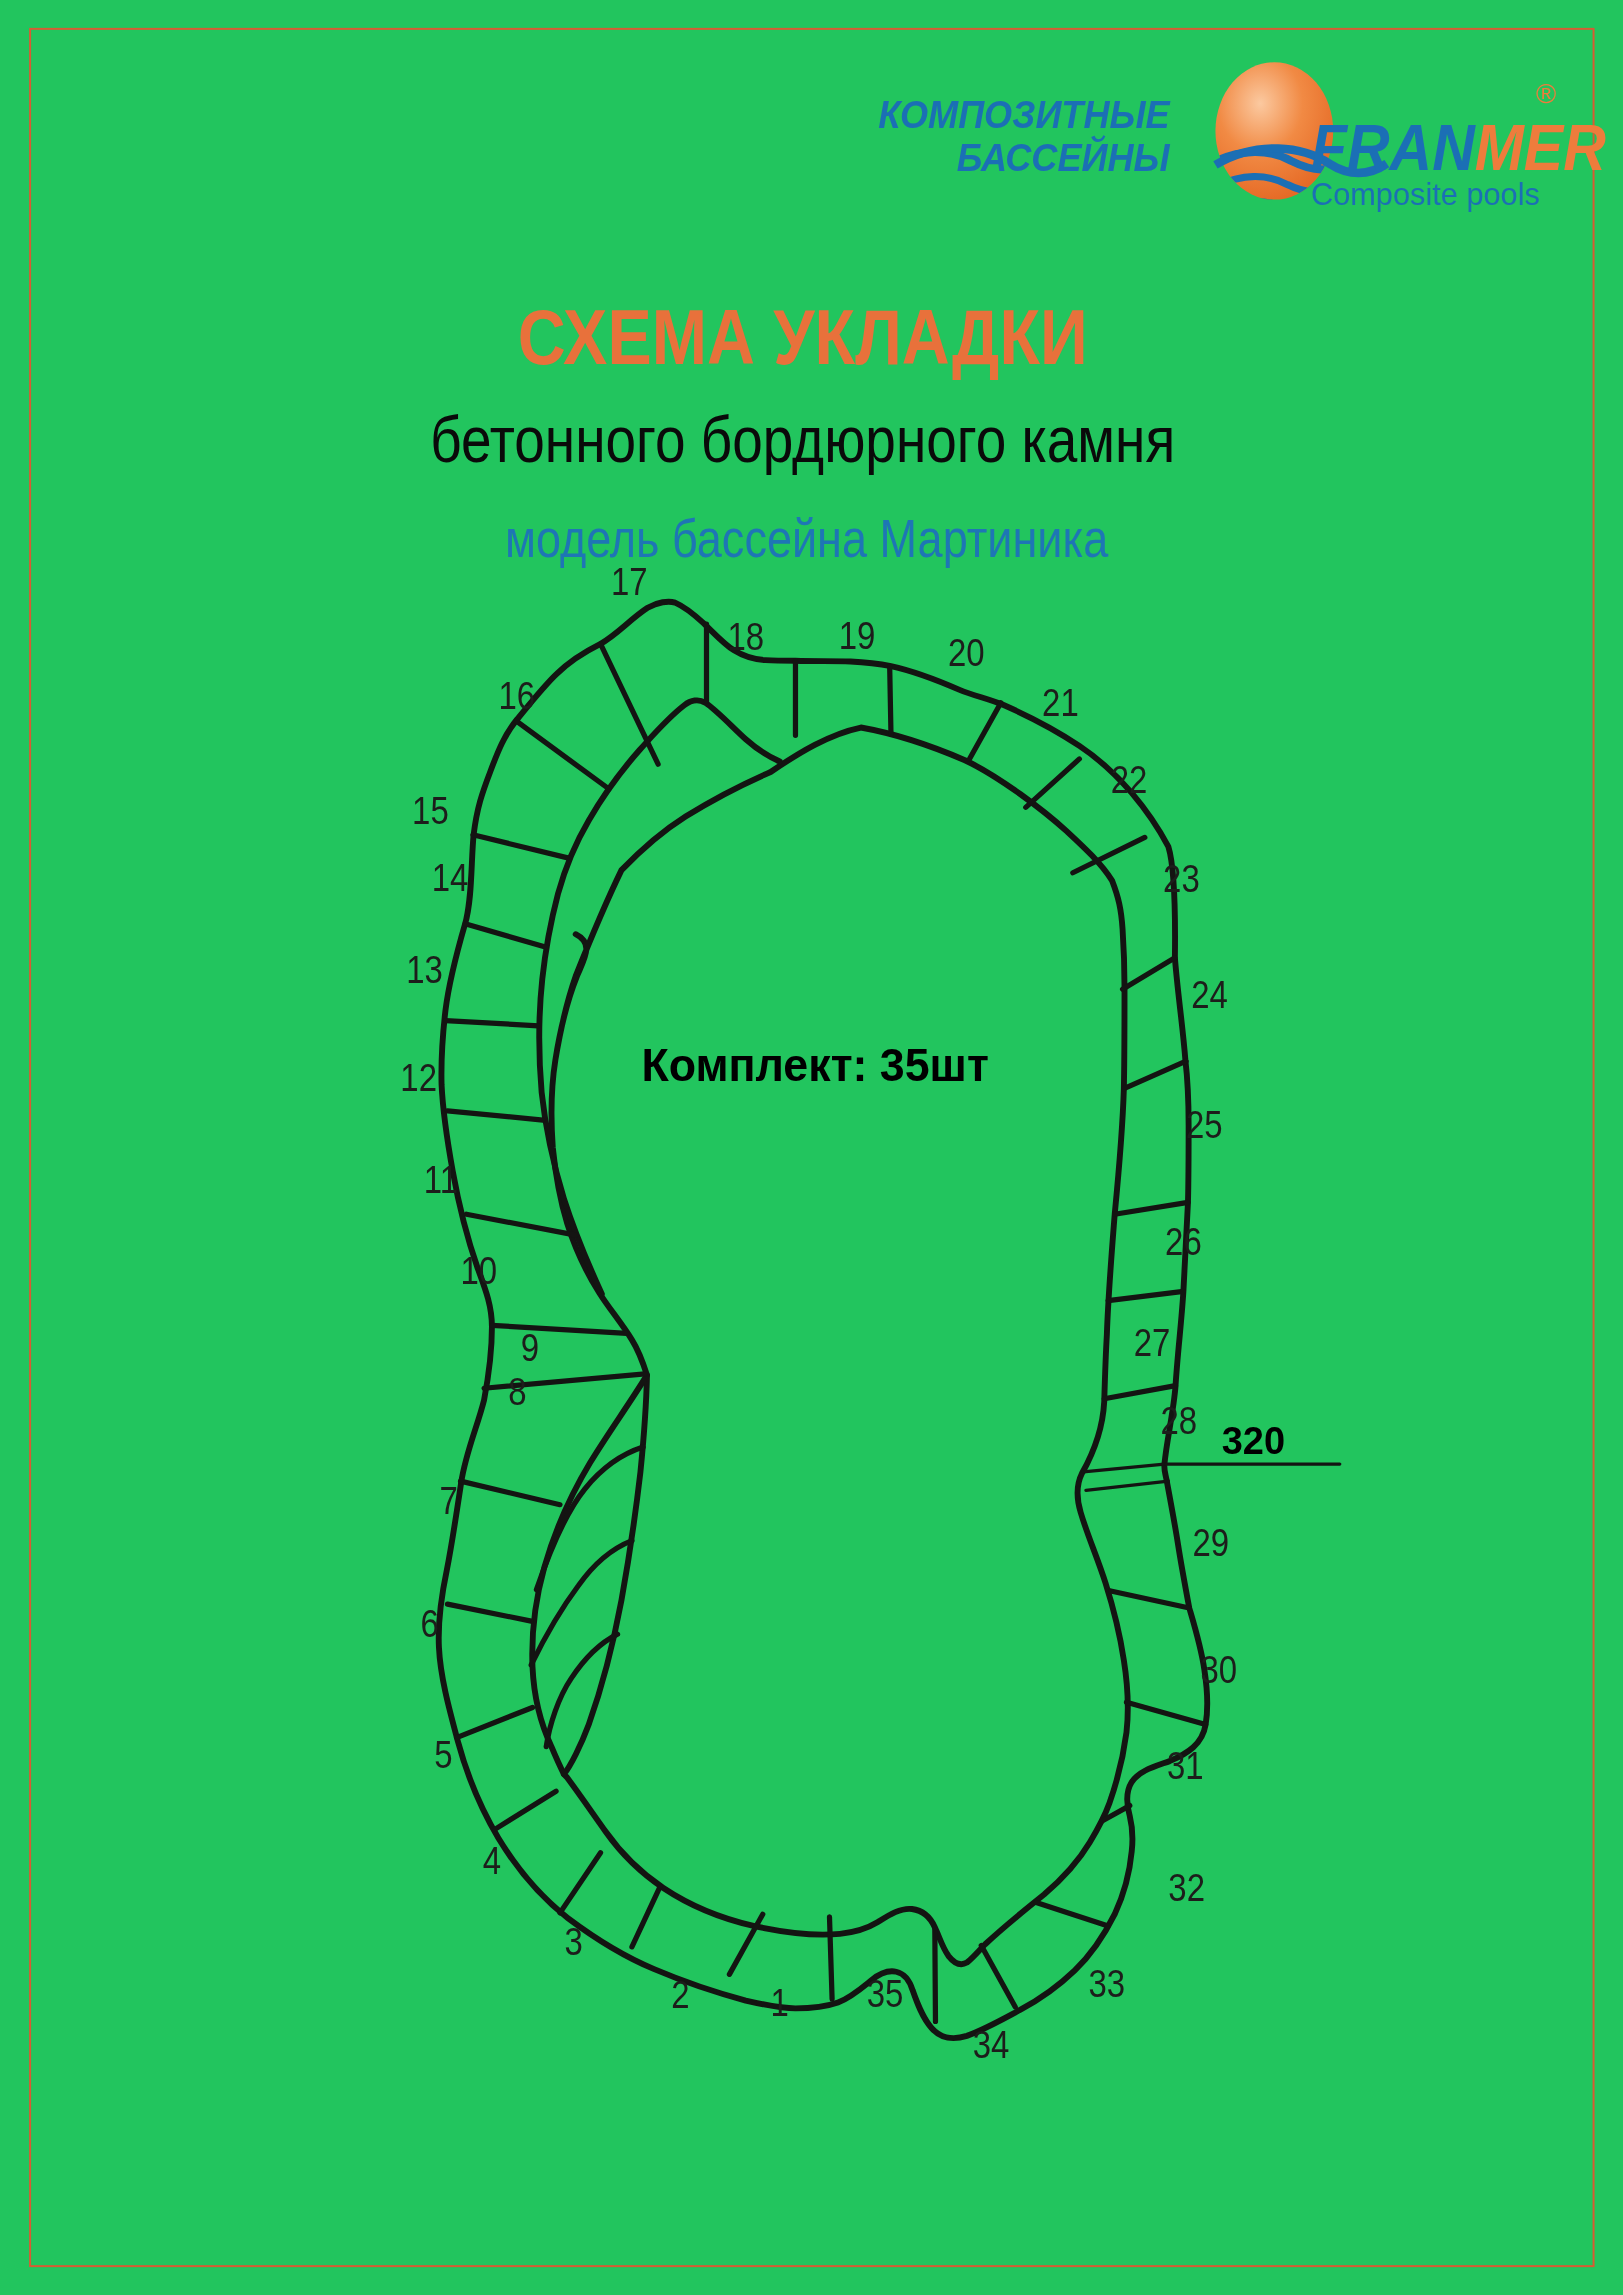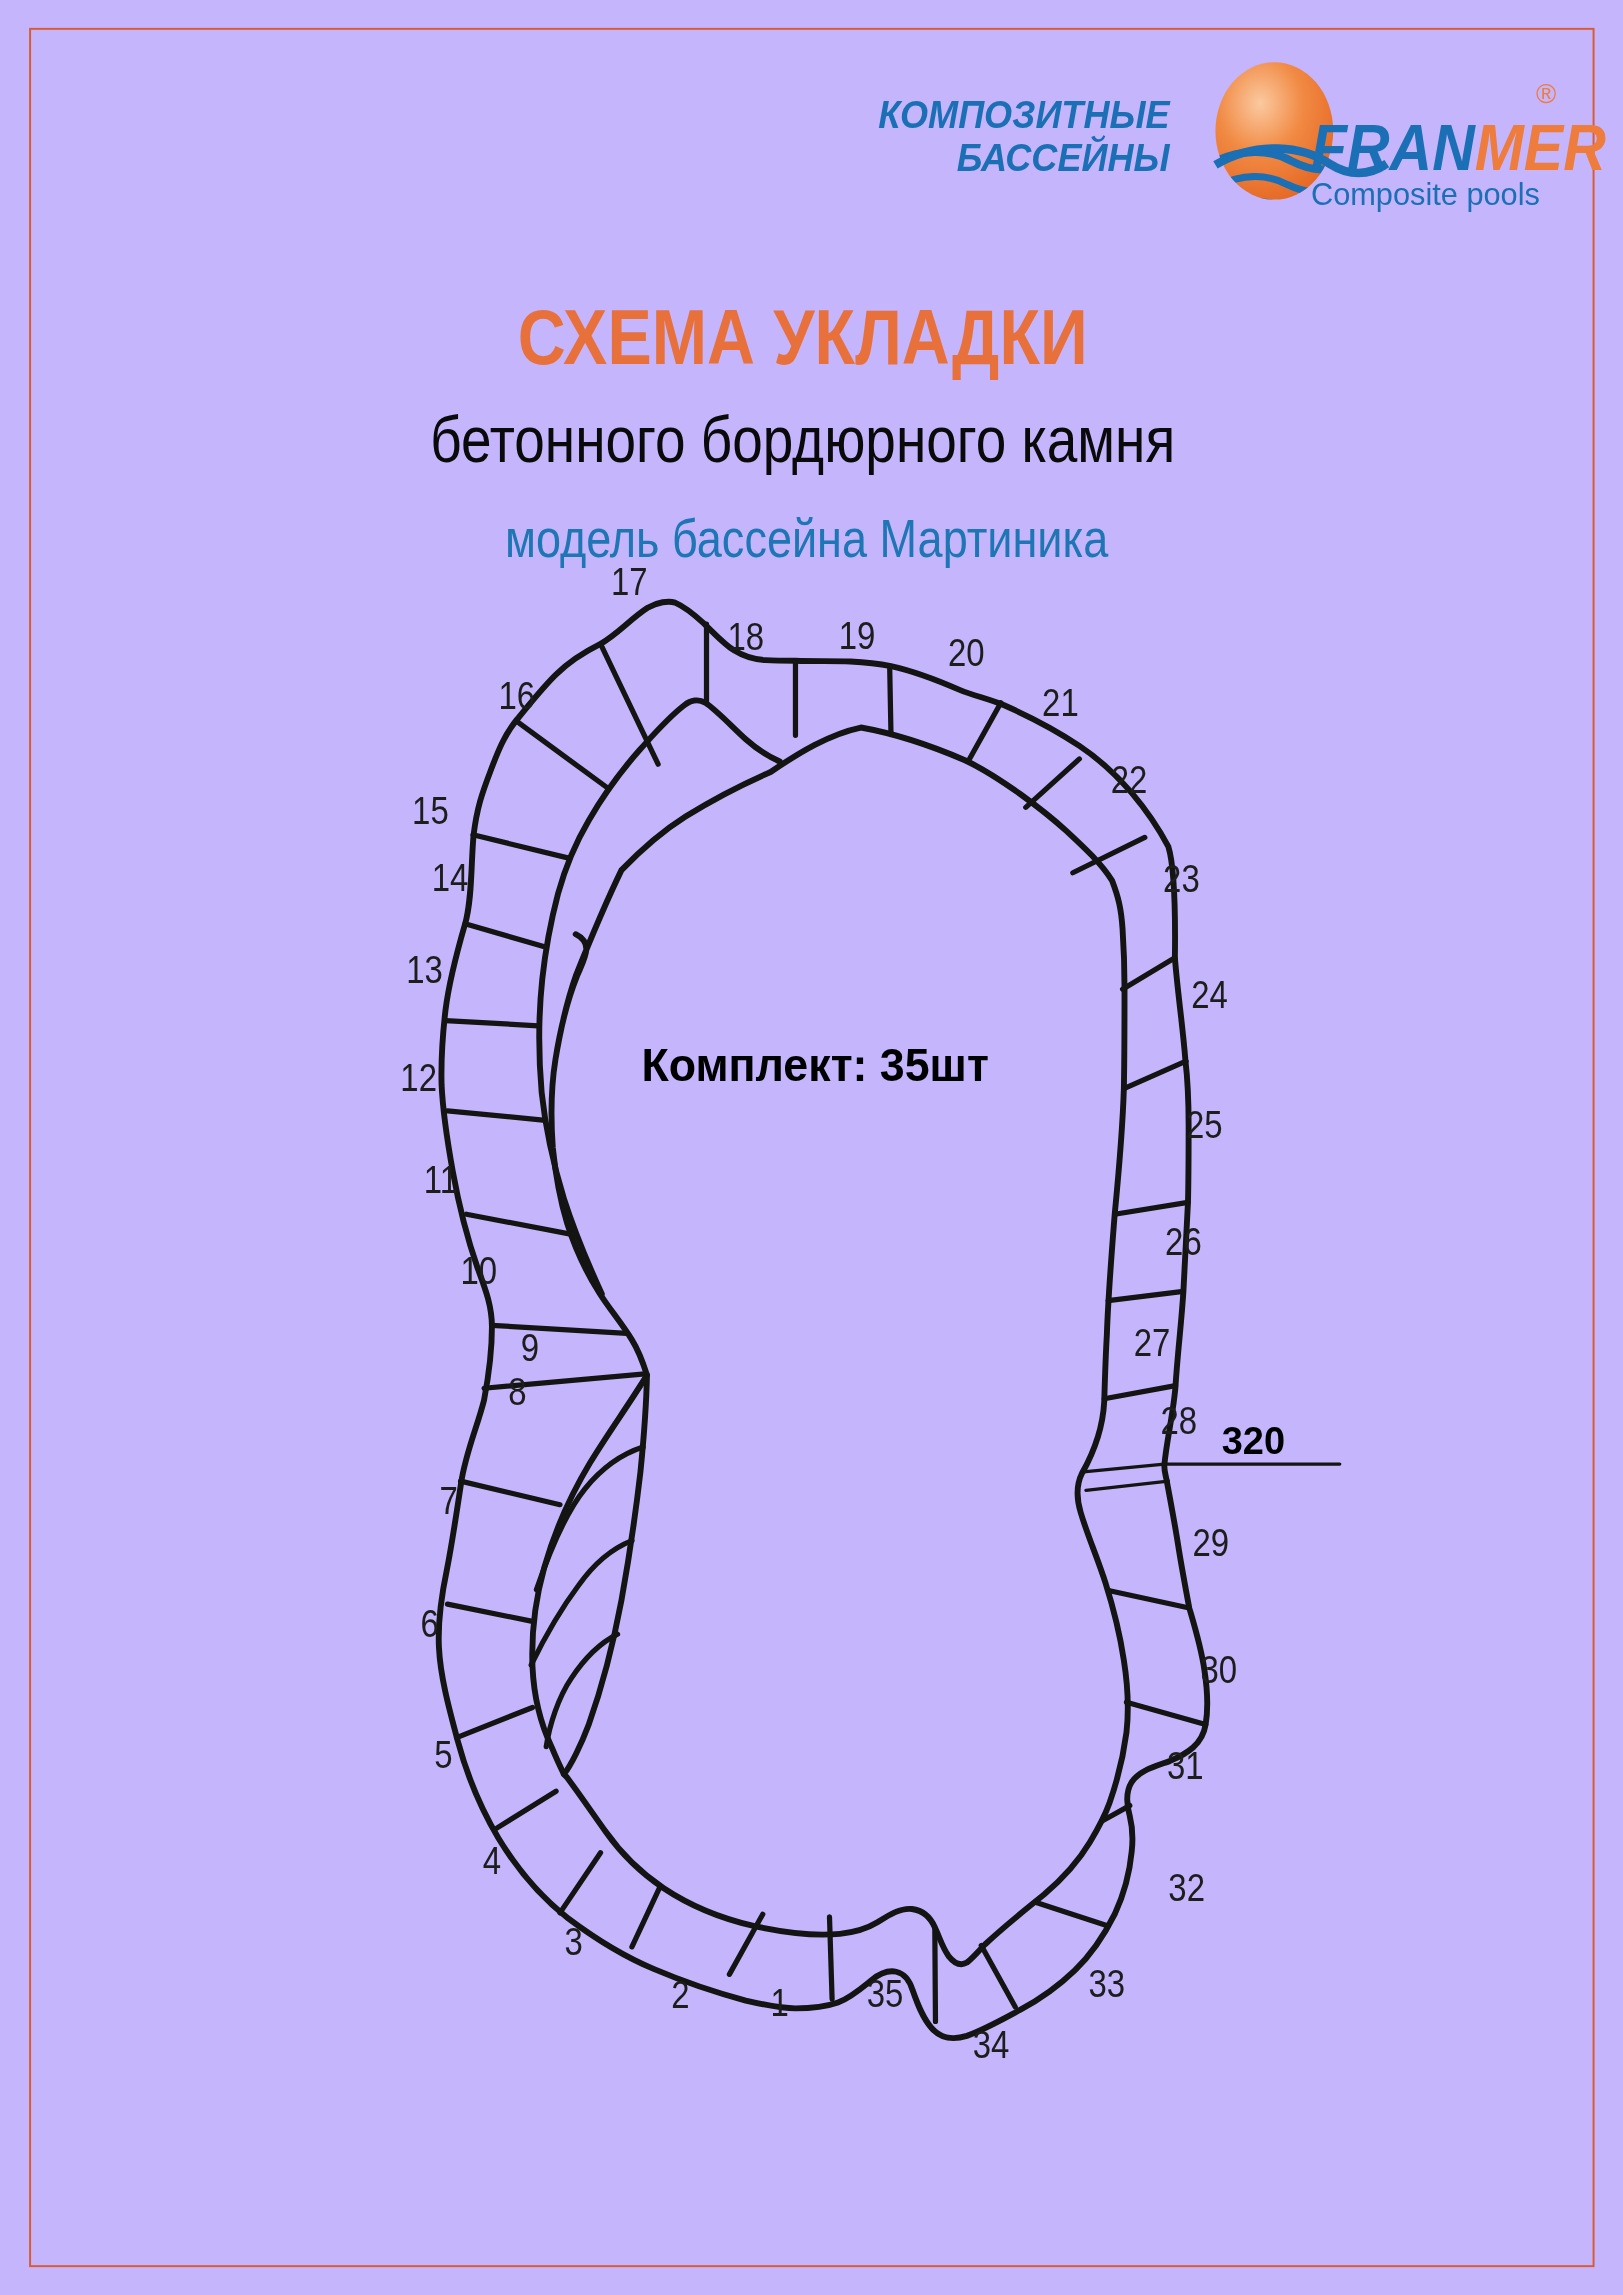--- a/index.html
+++ b/index.html
@@ -1,16 +1,16 @@
 <!DOCTYPE html>
 <html style="font-size:10.5px"><head>
 <meta charset="utf-8">
 <style>
   html,body{margin:0;padding:0;background:#ffffff;}
-  .page{position:relative;width:1623px;height:2295px;background:#c4b5fd;overflow:hidden;
+  .page{position:relative;width:1623px;height:2295px;background:#22c55e;overflow:hidden;
         font-family:"Liberation Sans", sans-serif;}
   .canvas{position:absolute;left:0;top:0;}
   .stone-num{font-family:"Liberation Sans", sans-serif;font-size:60px;fill:#1d1d1b;}
   .outline{fill:none;stroke:#141412;stroke-width:9;stroke-linejoin:round;stroke-linecap:round;}
   .joint{fill:none;stroke:#141412;stroke-width:8;stroke-linecap:round;}
   .tread{fill:none;stroke:#141412;stroke-width:8;stroke-linecap:round;}
   .thin{fill:none;stroke:#141412;stroke-width:5;stroke-linecap:round;}
   .kit{font-family:"Liberation Sans", sans-serif;font-weight:bold;font-size:72px;fill:#000000;}
   .dim{font-family:"Liberation Sans", sans-serif;font-weight:bold;font-size:58px;fill:#000000;}
   .t1{font-family:"Liberation Sans", sans-serif;font-weight:bold;font-size:118px;}

